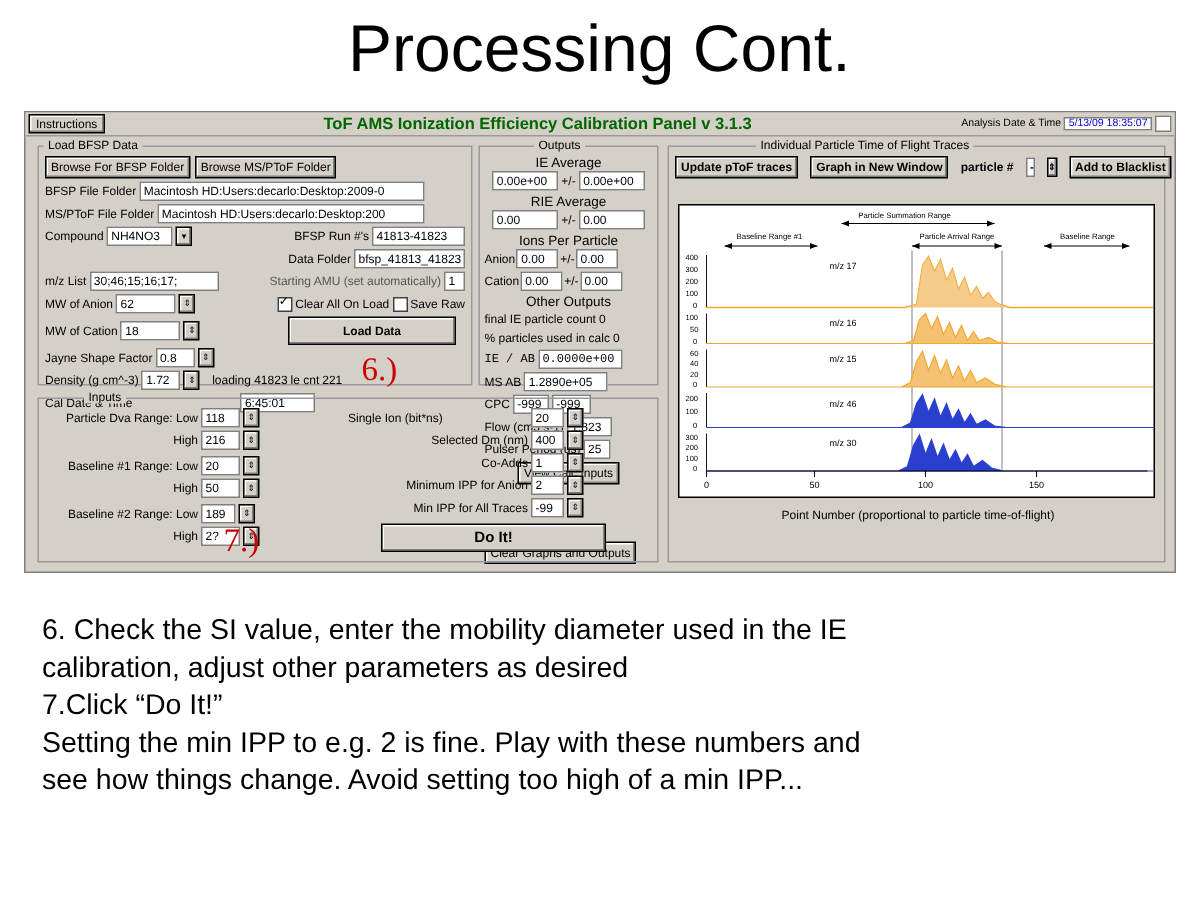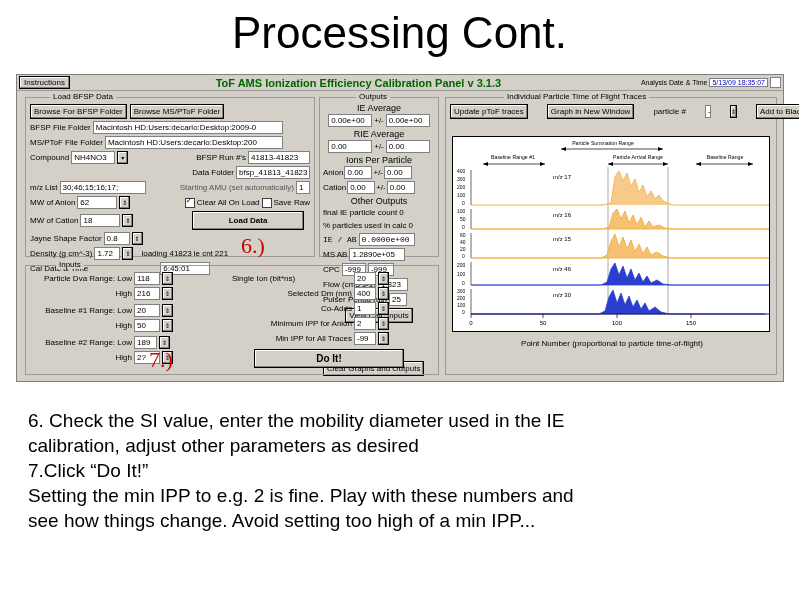--- a/index.html
+++ b/index.html
@@ -58,21 +58,21 @@
   .dt-box{width:9px;height:9px;background:#fff;border:1px solid #808080;}
 
   
   .group{
     position:absolute;
     border:1px solid #9a9a9a;
     box-sizing:border-box;
   }
   .group-label{
     position:absolute;
-    top:-6px;left:24px;
+    top:-6px;left:3px;
     background:#d4d0c8;
     padding:0 3px;
     font-size:8px;
   }
   .ctr{ text-align:center; }
 
   
   .btn{
     background:#d4d0c8;
     border:1px solid #000;
@@ -389,21 +389,21 @@
         <div class="row" style="margin-top:4px;">
           <span class="btn" style="width:148px;margin-left:22px;text-align:center;font-weight:bold;font-size:10px;padding:3px 0;">Do It!</span>
         </div>
       </div>
     </div>
   </div>
 
   <div class="group" id="grp-traces">
     <span class="group-label" style="left:58px;">Individual Particle Time of Flight Traces</span>
 
-    <div class="row" style="padding:6px 4px 0 4px;gap:19px;">
+    <div class="row" style="padding:6px 4px 0 4px;gap:8px;font-weight:bold;">
       <span class="btn">Update pToF traces</span>
       <span class="btn">Graph in New Window</span>
       <span class="lbl">particle #</span>
       <span class="fld" style="width:20px;">-1</span>
       <span class="spin">⇕</span>
       <span class="btn">Add to Blacklist</span>
     </div>
 
     <div class="graph-wrap">
       <svg width="316" height="194" viewBox="0 0 316 194">

